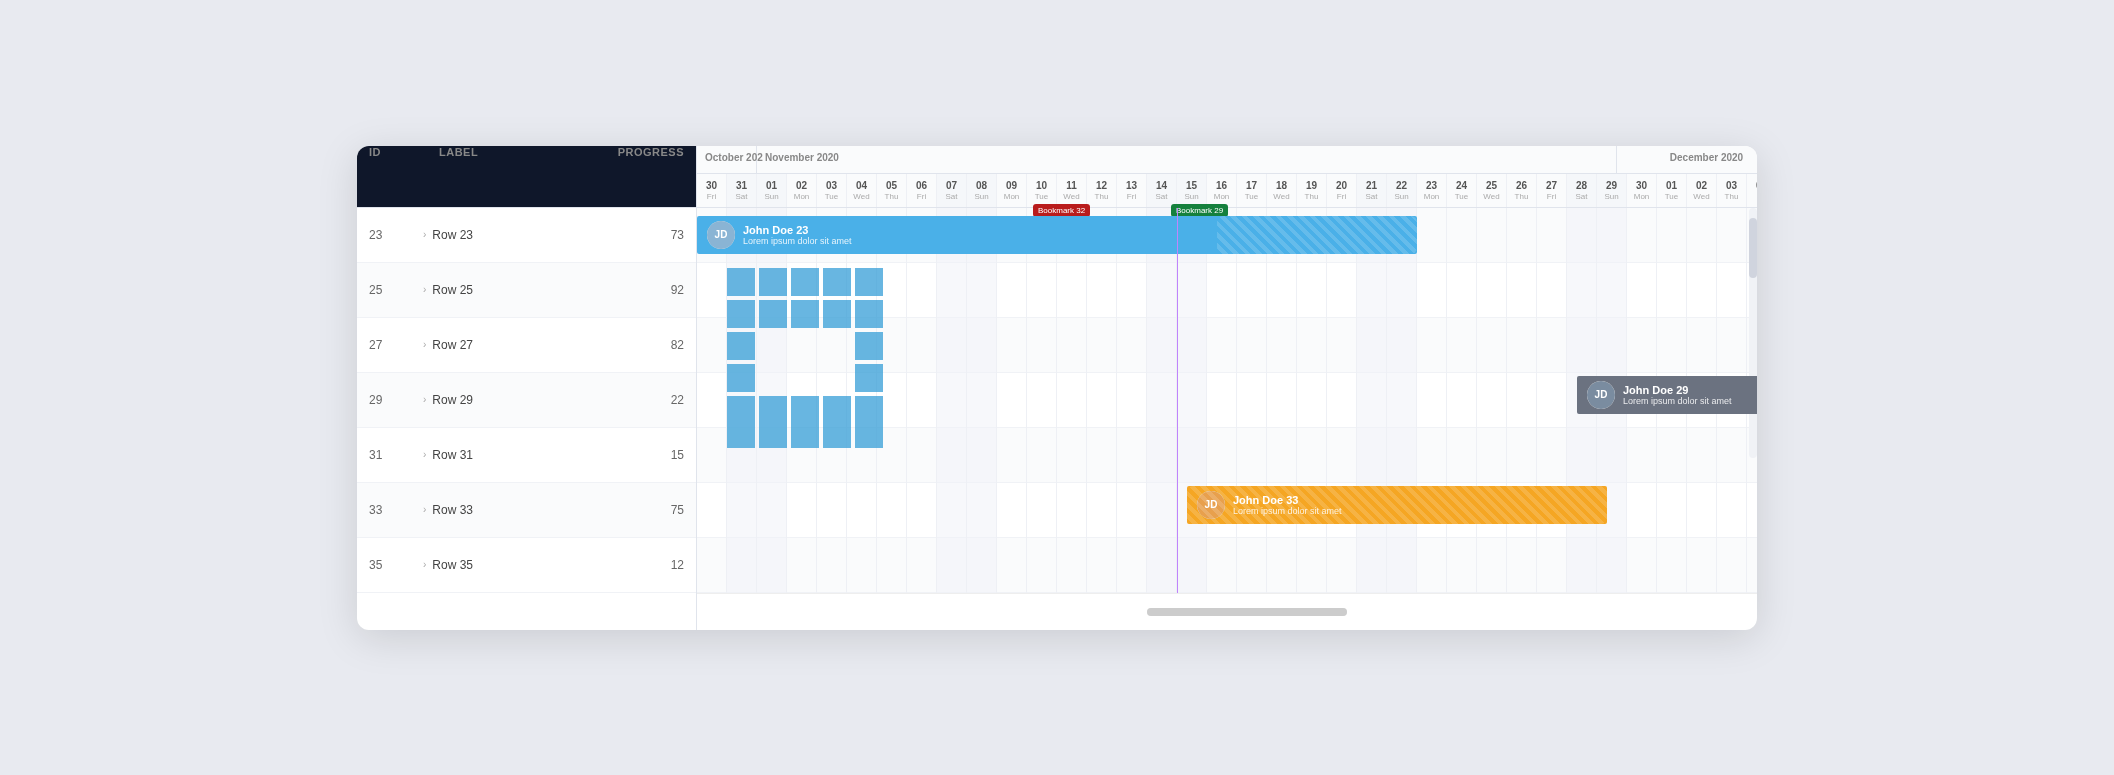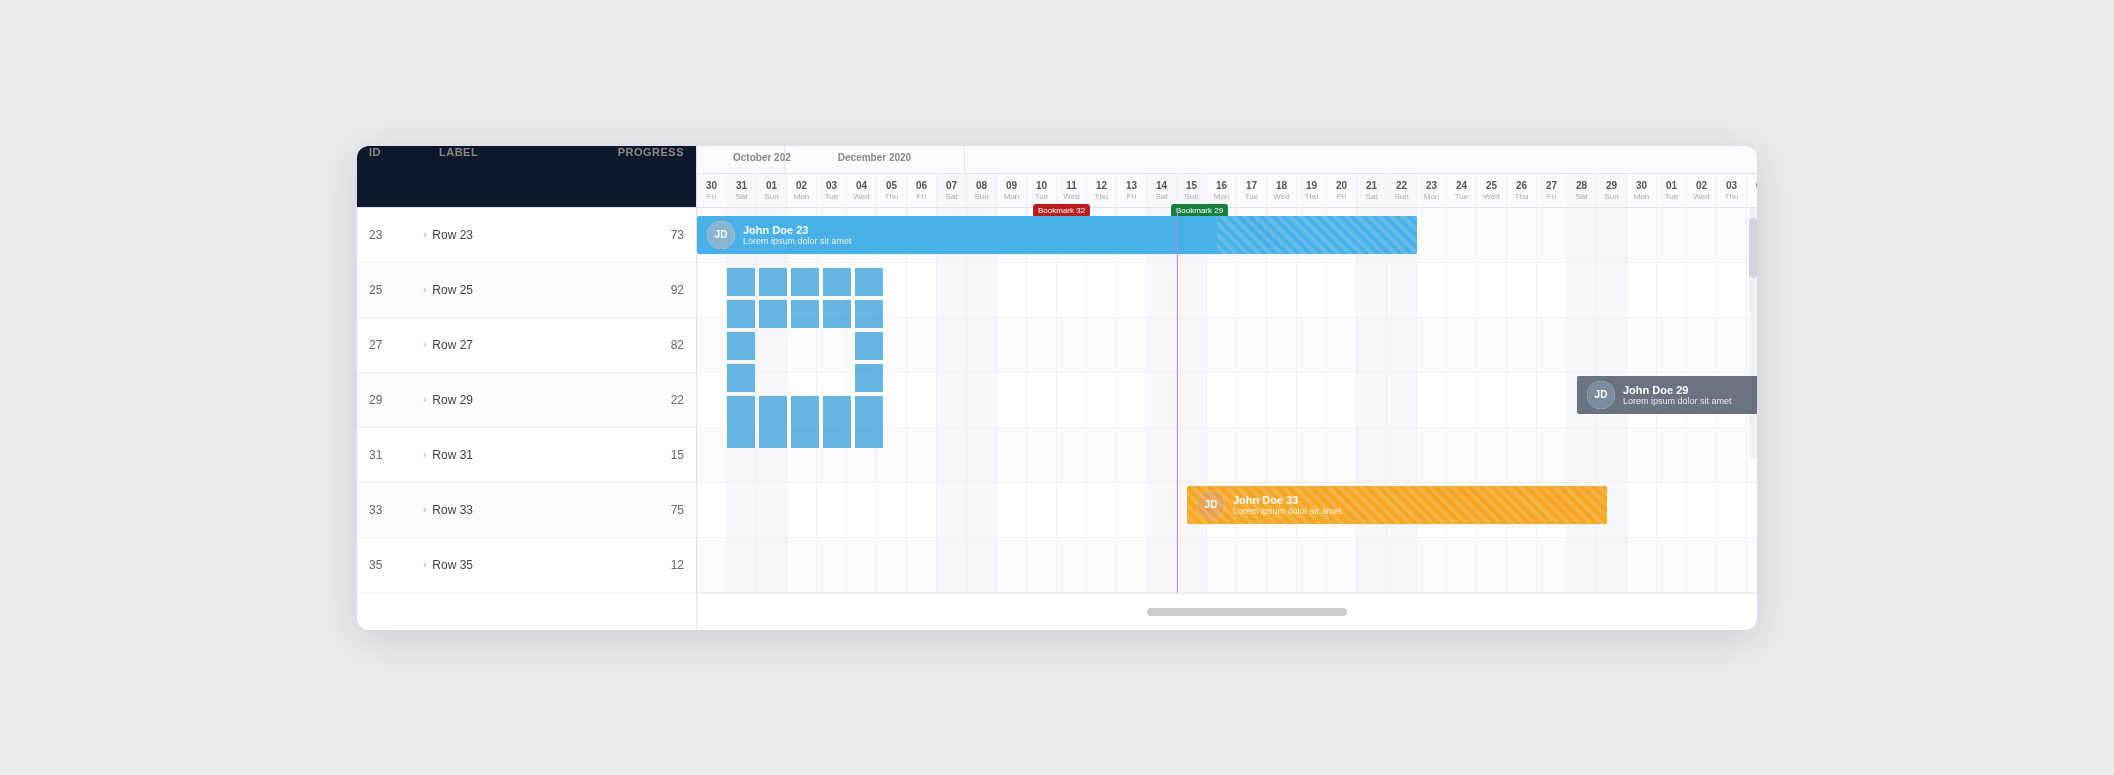--- a/index.html
+++ b/index.html
@@ -421,21 +421,22 @@
       </div>
       <div class="row-progress">12</div>
     </div>
         </div>
     </div>
 
     <div class="right-panel">
       <div class="timeline-scroll">
 
         <div class="month-header">
-          <div class="month-label" style="width:60px;margin-left:28px;">October 202</div>
+          <div class="month-label" style="width:60px;">October 202</div>
+          <div class="month-label" style="flex:1;">November 2020</div>
           <div class="month-label" style="width:180px; text-align:center;">December 2020</div>
         </div>
 
         <div class="day-header" id="day-header" style="position:relative;">
 
           <div class="bookmark-chip" style="left: 336px;">Bookmark 32</div>
           <div class="bookmark-chip" style="left: 474px; background:#15803d;">Bookmark 29</div>
         <div class="day-cell">
       <span class="day-num">30</span>
       <span class="day-name">Fri</span>

